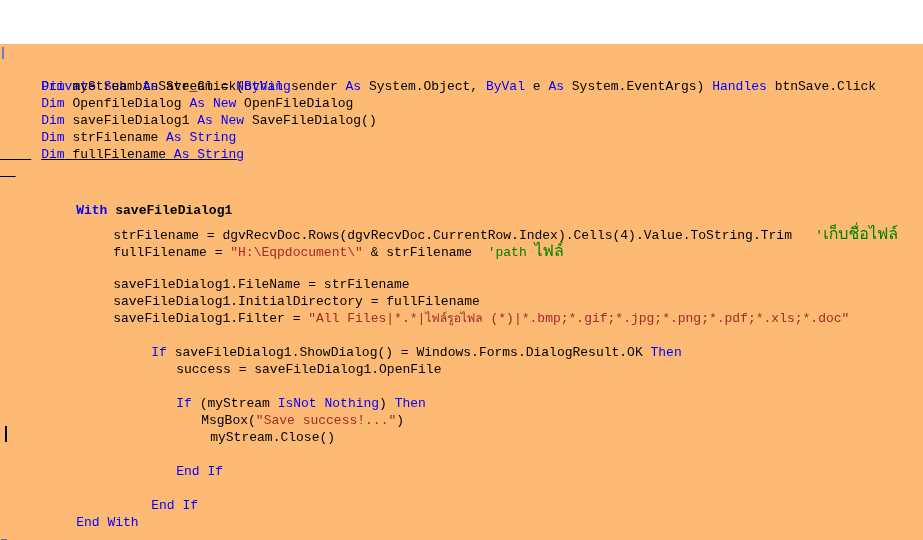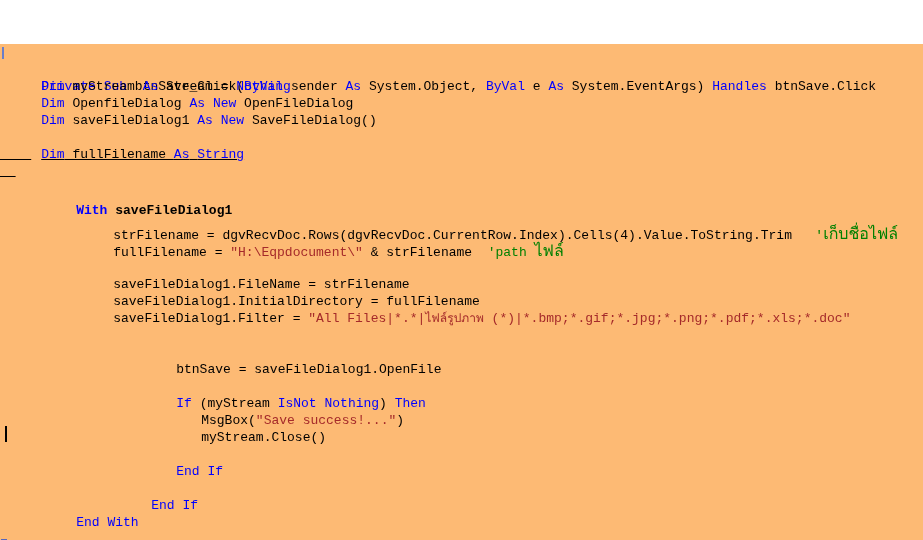--- a/index.html
+++ b/index.html
@@ -80,20 +80,23 @@
   </div>
 
   <div class="code-line" style="top:34px;position:absolute;left:0;width:923px;">
     <span style="padding-left:10px"></span><span class="tok-kw">Dim</span><span class="tok-plain"> OpenfileDialog </span><span class="tok-kw">As</span><span class="tok-plain"> </span><span class="tok-kw">New</span><span class="tok-plain"> OpenFileDialog</span>
   </div>
 
   <div class="code-line" style="top:51px;position:absolute;left:0;width:923px;">
     <span style="padding-left:10px"></span><span class="tok-kw">Dim</span><span class="tok-plain"> saveFileDialog1 </span><span class="tok-kw">As</span><span class="tok-plain"> </span><span class="tok-kw">New</span><span class="tok-plain"> SaveFileDialog()</span>
   </div>
 
+  <div class="code-line" style="top:68px;position:absolute;left:0;width:923px;">
+    <span style="padding-left:10px"></span><span class="tok-kw">Dim</span><span class="tok-plain"> strFilename </span><span class="tok-kw">As</span><span class="tok-plain"> </span><span class="tok-kw">String</span>
+  </div>
 
   <div class="code-line" style="top:85px;position:absolute;left:0;width:919px;text-decoration:underline;">
     <span style="padding-left:10px"></span><span class="tok-kw">Dim</span><span class="tok-plain"> fullFilename </span><span class="tok-kw">As</span><span class="tok-plain"> </span><span class="tok-kw">String</span>
   </div>
 
   <div class="code-line" style="top:141px;position:absolute;left:0;width:923px;font-weight:bold;">
     <span style="padding-left:45px"></span><span class="tok-kw">With</span><span class="tok-plain"> saveFileDialog1</span>
   </div>
 
   <div class="code-line" style="top:164px;position:absolute;left:0;width:923px;">
@@ -106,37 +109,40 @@
 
   <div class="code-line" style="top:215px;position:absolute;left:0;width:923px;">
     <span style="padding-left:82px"></span><span class="tok-plain">saveFileDialog1.FileName = strFilename</span>
   </div>
 
   <div class="code-line" style="top:232px;position:absolute;left:0;width:923px;">
     <span style="padding-left:82px"></span><span class="tok-plain">saveFileDialog1.InitialDirectory = fullFilename</span>
   </div>
 
   <div class="code-line" style="top:249px;position:absolute;left:0;width:923px;">
-    <span style="padding-left:82px"></span><span class="tok-plain">saveFileDialog1.Filter = </span><span class="tok-str">"All Files|*.*|</span><span class="tok-str-th">ไฟล์รูปภาพ</span><span class="tok-str"> (*)|*.bmp;*.gif;*.jpg;*.png;*.pdf;*.xls;*.doc"</span>
+    <span style="padding-left:82px"></span><span class="tok-plain">saveFileDialog1.Filter = </span><span class="tok-str">"All Files|*.*|</span><span class="tok-str-th">ไฟล์รูอไฟล</span><span class="tok-str"> (*)|*.bmp;*.gif;*.jpg;*.png;*.pdf;*.xls;*.doc"</span>
   </div>
 
+  <div class="code-line" style="top:283px;position:absolute;left:0;width:923px;">
+    <span style="padding-left:120px"></span><span class="tok-kw">If</span><span class="tok-plain"> saveFileDialog1.ShowDialog() = Windows.Forms.DialogResult.OK </span><span class="tok-kw">Then</span>
+  </div>
 
   <div class="code-line" style="top:300px;position:absolute;left:0;width:923px;">
-    <span style="padding-left:145px"></span><span class="tok-plain">btnSave = saveFileDialog1.OpenFile</span>
+    <span style="padding-left:145px"></span><span class="tok-plain">success = saveFileDialog1.OpenFile</span>
   </div>
 
   <div class="code-line" style="top:334px;position:absolute;left:0;width:923px;">
     <span style="padding-left:145px"></span><span class="tok-kw">If</span><span class="tok-plain"> (myStream </span><span class="tok-kw">IsNot</span><span class="tok-plain"> </span><span class="tok-kw">Nothing</span><span class="tok-plain">) </span><span class="tok-kw">Then</span>
   </div>
 
   <div class="code-line" style="top:351px;position:absolute;left:0;width:923px;">
     <span style="padding-left:170px"></span><span class="tok-plain">MsgBox(</span><span class="tok-str">"Save success!..."</span><span class="tok-plain">)</span>
   </div>
 
-  <div class="code-line" style="top:368px;position:absolute;left:0;width:782px;">
+  <div class="code-line" style="top:368px;position:absolute;left:9px;width:782px;">
     <span style="padding-left:170px"></span><span class="tok-plain">myStream.Close()</span>
   </div>
 
   <div class="code-line" style="top:402px;position:absolute;left:0;width:923px;">
     <span style="padding-left:145px"></span><span class="tok-kw">End</span><span class="tok-kw"> </span><span class="tok-kw">If</span>
   </div>
 
   <div class="code-line" style="top:436px;position:absolute;left:0;width:923px;">
     <span style="padding-left:120px"></span><span class="tok-kw">End</span><span class="tok-kw"> </span><span class="tok-kw">If</span>
   </div>

